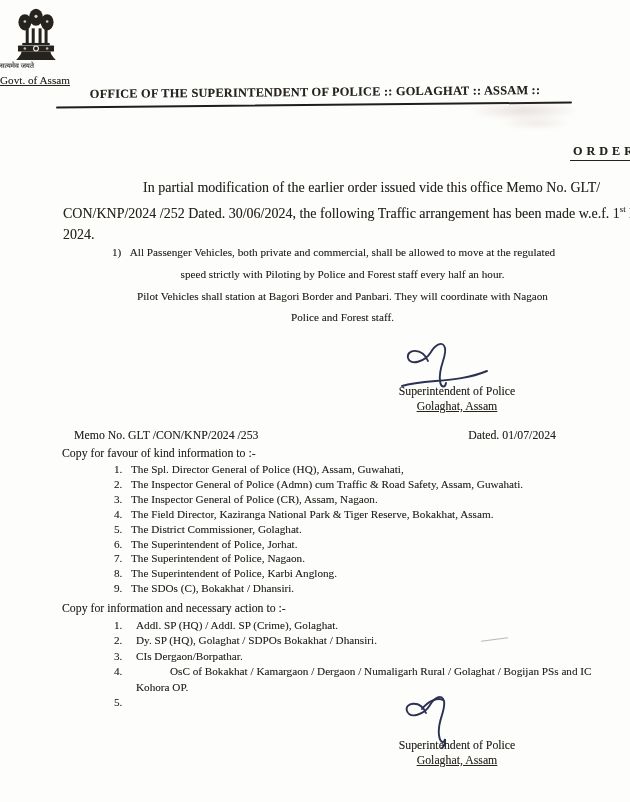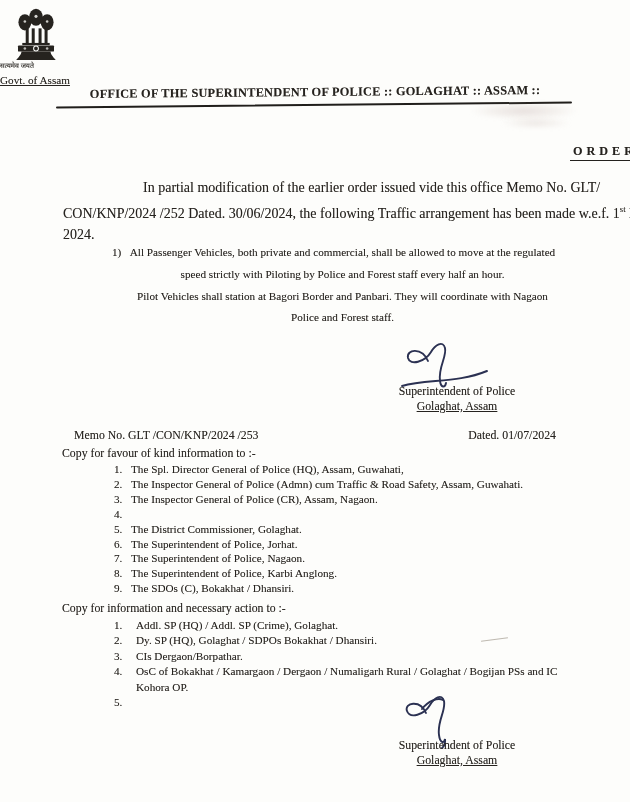--- a/index.html
+++ b/index.html
@@ -45,21 +45,21 @@
   
   .copy-heading{position:absolute;left:62px;font-size:11.8px;white-space:nowrap;}
   .ch1{top:446px;}
   .ch2{top:601px;}
   .copy-list{position:absolute;left:114px;font-size:11.2px;}
   .list1{top:462px;line-height:14.9px;}
   .list2{top:618px;line-height:15.4px;}
   .li{display:flex;white-space:nowrap;}
   .li .num{flex:none;width:14px;margin-right:3px;}
   .list2 .li .num{width:15px;margin-right:7px;}
-  .w434{width:434px;}
+  .w434{width:434px;margin-left:34px;}
 </style>
 </head>
 <body>
 
 <div class="page">
 
   <div class="emblem">
     <svg class="emblem-svg" width="72" height="55" viewBox="0 0 84 64">
       <g fill="#26231f">
         <ellipse cx="29" cy="19" rx="7.5" ry="9.5"></ellipse>
@@ -135,20 +135,21 @@
     <div class="li">
         <span class="num">2.</span>
         <span class="txt">The Inspector General of Police (Admn) cum Traffic &amp; Road Safety, Assam, Guwahati.</span>
       </div>
     <div class="li">
         <span class="num">3.</span>
         <span class="txt">The Inspector General of Police (CR), Assam, Nagaon.</span>
       </div>
     <div class="li">
         <span class="num">4.</span>
+        <span class="txt">The Field Director, Kaziranga National Park &amp; Tiger Reserve, Bokakhat, Assam.</span>
       </div>
     <div class="li">
         <span class="num">5.</span>
         <span class="txt">The District Commissioner, Golaghat.</span>
       </div>
     <div class="li">
         <span class="num">6.</span>
         <span class="txt">The Superintendent of Police, Jorhat.</span>
       </div>
     <div class="li">

